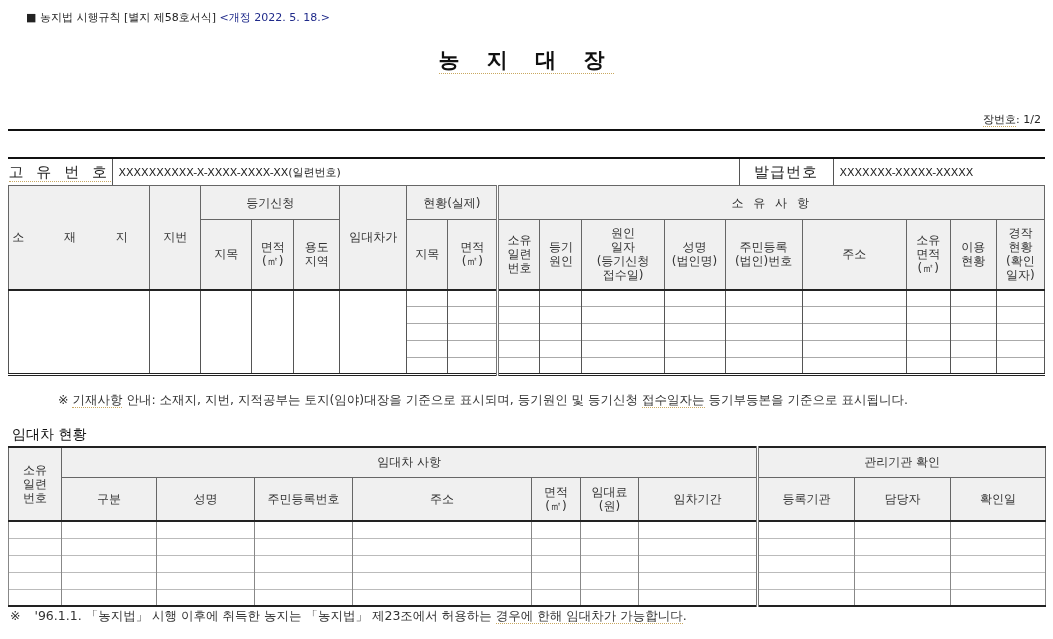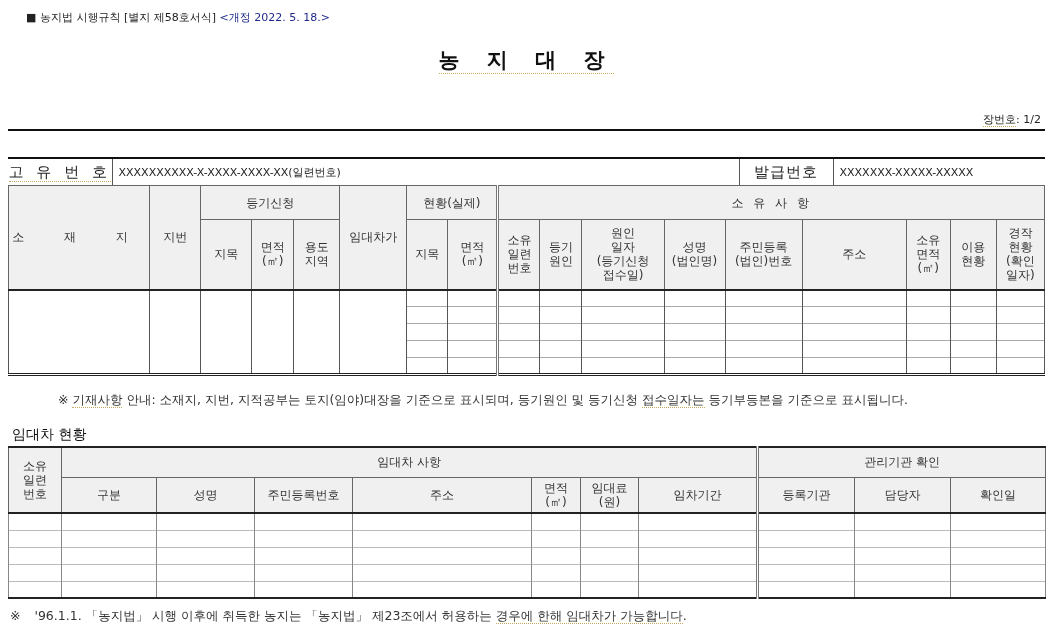--- a/index.html
+++ b/index.html
@@ -241,21 +241,21 @@
       <col style="width:95px">
   </colgroup>
   <tbody>
       <tr style="height:30px">
     <th rowspan="2" style="white-space:pre-line">소유
 일련
 번호</th>
     <th colspan="7">임대차 사항</th>
     <th colspan="3" class="dbl-l">관리기관 확인</th>
   </tr>
-  <tr style="height:36px">
+  <tr style="height:44px">
     <th>구분</th>
     <th>성명</th>
     <th>주민등록번호</th>
     <th>주소</th>
     <th style="white-space:pre-line">면적
 (㎡)</th>
     <th style="white-space:pre-line">임대료
 (원)</th>
     <th>임차기간</th>
     <th class="dbl-l">등록기관</th>

